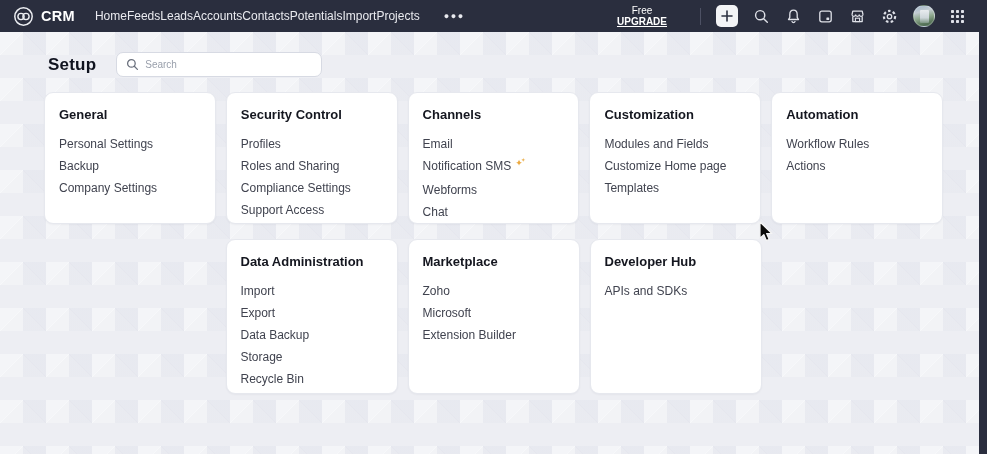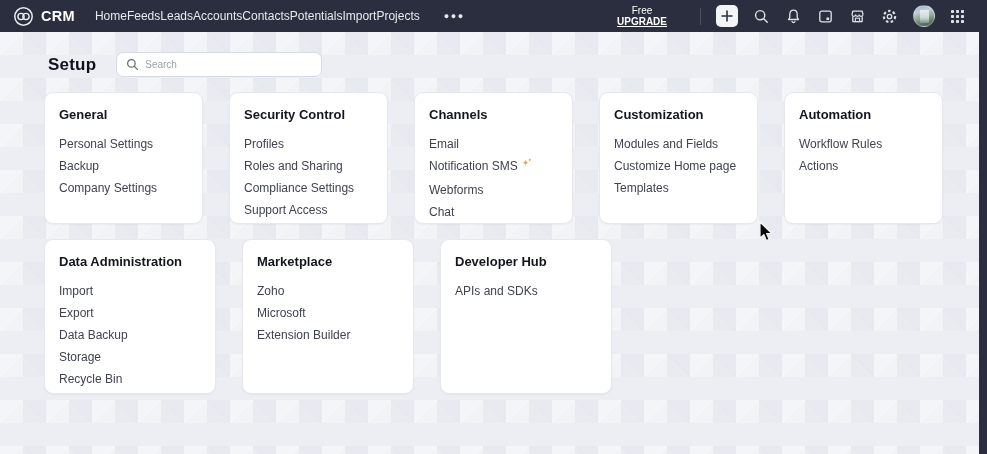--- a/index.html
+++ b/index.html
@@ -64,21 +64,21 @@
     display:flex; align-items:center; gap:6px;
     width:206px; height:25px; background:#ffffff;
     border:1px solid #d7dae3; border-radius:7px; padding:0 9px;
   }
   .search-box input {
     border:none; outline:none; flex:1; font-size:10px; color:#be185d;
     font-family:"Liberation Sans", sans-serif; background:transparent;
   }
   .search-box input::placeholder { color:#9aa0ac; }
 
-  .cards-row { display:flex; gap:26px; margin-top:15px; }
+  .cards-row { display:flex; gap:10px; margin-top:15px;justify-content:center; }
   .card {
     background:#ffffff; border:1px solid #e6e8ee; border-radius:9px;
     width:172px; padding:12px 14px;
     box-shadow:0 1px 2px rgba(25,28,50,.04);
   }
   .row1 .card { height:132px; }
   .row2 .card { height:155px; }
   .card-title { font-size:13px; font-weight:bold; color:#14161f; line-height:20px; }
   .card-list { list-style:none; margin-top:8px; }
   .card-list li { font-size:12px; color:#40434f; line-height:22px; cursor:pointer; white-space:nowrap; }

